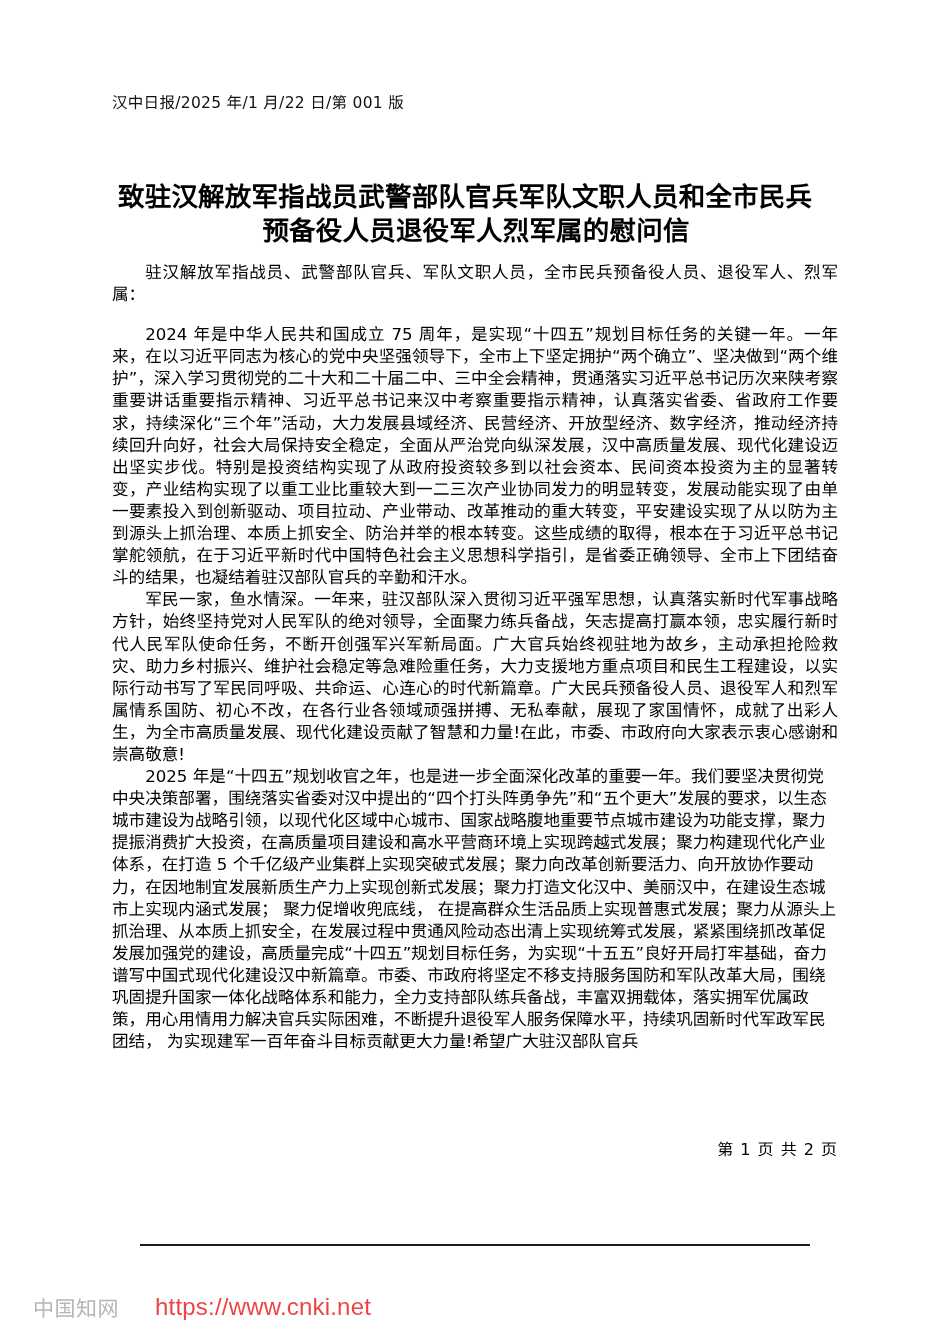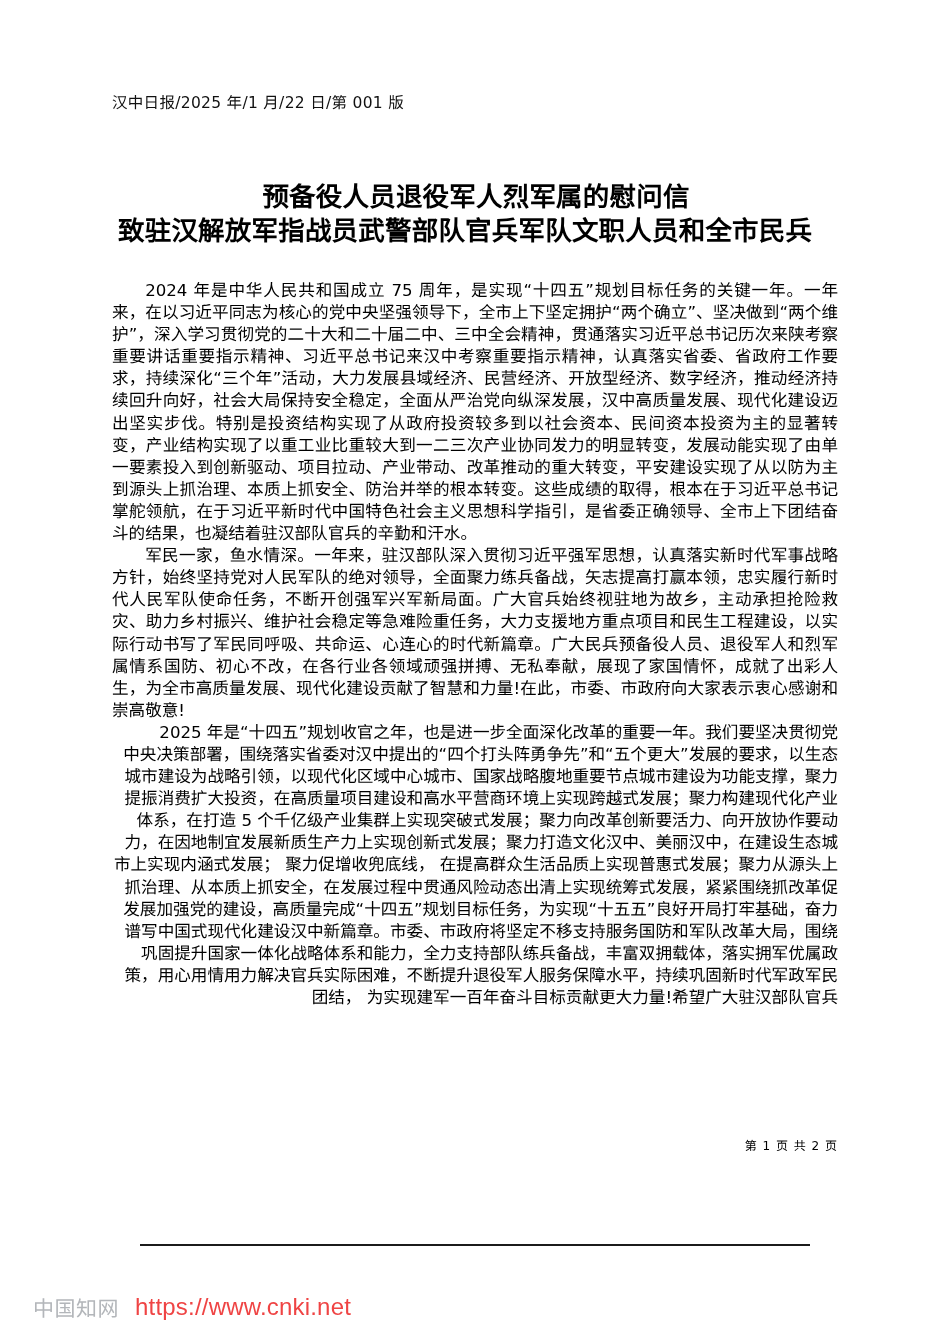--- a/index.html
+++ b/index.html
@@ -81,50 +81,50 @@
   .body-text p {
     margin: 0;
     text-indent: 2em;
     text-align: justify;
     text-justify: inter-character;
   }
   .body-text p.gap-before {
     margin-top: 18px;
   }
   .body-text p:last-child {
-    text-align: right;
+    text-align: left;
   }
 
   
   .page-number {
     position: absolute;
     right: 112px;
     top: 1136px;
-    font-size: 12px;
+    font-size: 16px;
     letter-spacing: 1px;
     white-space: nowrap;
   }
 
   .rule {
     position: absolute;
     left: 140px;
     top: 1244px;
     width: 670px;
     height: 2px;
     background: #1b1b1b;
   }
 
   
   .watermark {
     position: absolute;
     left: 33px;
     top: 1292px;
     display: flex;
     align-items: center;
-    gap: 16px;
+    gap: 36px;
     color: #b9bcc0;
     user-select: none;
   }
   .watermark .wm-brand {
     font-size: 21px;
     letter-spacing: 0.5px;
     color: #b3b6ba;
   }
   .watermark .wm-url {
     font-size: 24px;
@@ -135,25 +135,26 @@
 </style>
 </head>
 <body>
 
 <div class="page">
 
   <div class="source-line">汉中日报/2025 年/1 月/22 日/第 001 版</div>
 
 
   <div class="headline">
+    <span class="ln l1">致驻汉解放军指战员武警部队官兵军队文职人员和全市民兵</span>
     <span class="ln l2">预备役人员退役军人烈军属的慰问信</span>
-    <span class="ln l1">致驻汉解放军指战员武警部队官兵军队文职人员和全市民兵</span>
   </div>
 
   <div class="body-text">
+    <p>驻汉解放军指战员、武警部队官兵、军队文职人员，全市民兵预备役人员、退役军人、烈军属：</p>
     <p class="gap-before">2024 年是中华人民共和国成立 75 周年，是实现“十四五”规划目标任务的关键一年。一年来，在以习近平同志为核心的党中央坚强领导下，全市上下坚定拥护“两个确立”、坚决做到“两个维护”，深入学习贯彻党的二十大和二十届二中、三中全会精神，贯通落实习近平总书记历次来陕考察重要讲话重要指示精神、习近平总书记来汉中考察重要指示精神，认真落实省委、省政府工作要求，持续深化“三个年”活动，大力发展县域经济、民营经济、开放型经济、数字经济，推动经济持续回升向好，社会大局保持安全稳定，全面从严治党向纵深发展，汉中高质量发展、现代化建设迈出坚实步伐。特别是投资结构实现了从政府投资较多到以社会资本、民间资本投资为主的显著转变，产业结构实现了以重工业比重较大到一二三次产业协同发力的明显转变，发展动能实现了由单一要素投入到创新驱动、项目拉动、产业带动、改革推动的重大转变，平安建设实现了从以防为主到源头上抓治理、本质上抓安全、防治并举的根本转变。这些成绩的取得，根本在于习近平总书记掌舵领航，在于习近平新时代中国特色社会主义思想科学指引，是省委正确领导、全市上下团结奋斗的结果，也凝结着驻汉部队官兵的辛勤和汗水。</p>
     <p>军民一家，鱼水情深。一年来，驻汉部队深入贯彻习近平强军思想，认真落实新时代军事战略方针，始终坚持党对人民军队的绝对领导，全面聚力练兵备战，矢志提高打赢本领，忠实履行新时代人民军队使命任务，不断开创强军兴军新局面。广大官兵始终视驻地为故乡，主动承担抢险救灾、助力乡村振兴、维护社会稳定等急难险重任务，大力支援地方重点项目和民生工程建设，以实际行动书写了军民同呼吸、共命运、心连心的时代新篇章。广大民兵预备役人员、退役军人和烈军属情系国防、初心不改，在各行业各领域顽强拼搏、无私奉献，展现了家国情怀，成就了出彩人生，为全市高质量发展、现代化建设贡献了智慧和力量!在此，市委、市政府向大家表示衷心感谢和崇高敬意!</p>
     <p>2025 年是“十四五”规划收官之年，也是进一步全面深化改革的重要一年。我们要坚决贯彻党中央决策部署，围绕落实省委对汉中提出的“四个打头阵勇争先”和“五个更大”发展的要求，以生态城市建设为战略引领，以现代化区域中心城市、国家战略腹地重要节点城市建设为功能支撑，聚力提振消费扩大投资，在高质量项目建设和高水平营商环境上实现跨越式发展；聚力构建现代化产业体系，在打造 5 个千亿级产业集群上实现突破式发展；聚力向改革创新要活力、向开放协作要动力，在因地制宜发展新质生产力上实现创新式发展；聚力打造文化汉中、美丽汉中，在建设生态城市上实现内涵式发展； 聚力促增收兜底线， 在提高群众生活品质上实现普惠式发展；聚力从源头上抓治理、从本质上抓安全，在发展过程中贯通风险动态出清上实现统筹式发展，紧紧围绕抓改革促发展加强党的建设，高质量完成“十四五”规划目标任务，为实现“十五五”良好开局打牢基础，奋力谱写中国式现代化建设汉中新篇章。市委、市政府将坚定不移支持服务国防和军队改革大局，围绕巩固提升国家一体化战略体系和能力，全力支持部队练兵备战，丰富双拥载体，落实拥军优属政策，用心用情用力解决官兵实际困难，不断提升退役军人服务保障水平，持续巩固新时代军政军民团结， 为实现建军一百年奋斗目标贡献更大力量!希望广大驻汉部队官兵</p>
   </div>
 
   <div class="page-number">第 1 页 共 2 页</div>
 
   <div class="rule"></div>
 
   <div class="watermark">

